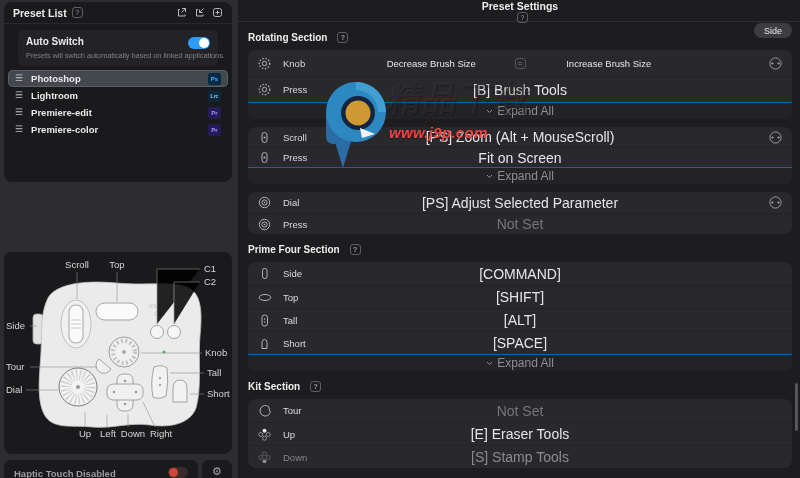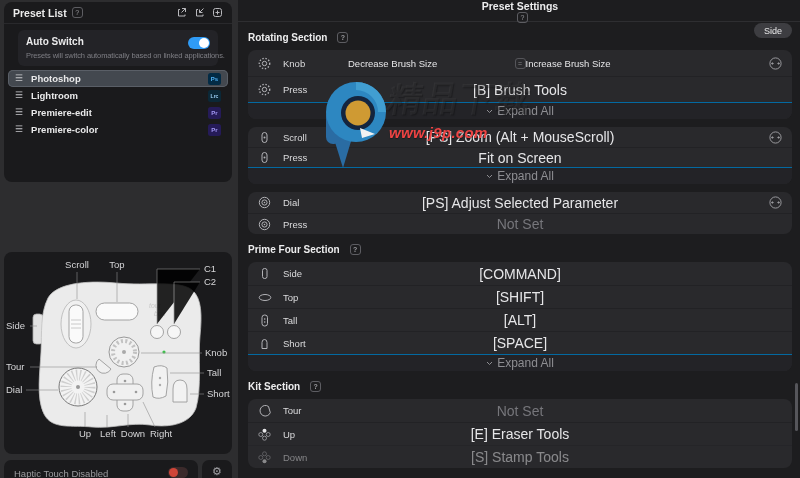--- a/index.html
+++ b/index.html
@@ -29,21 +29,21 @@
   .pitem.selected { background:#43484f; box-shadow:inset 0 0 0 1px #5a5f67; }
   .menu-icon { color:#c6c6c9; font-size:9px; line-height:1; }
   .plabel { font-size:9.5px; font-weight:bold; color:#e9e9ea; }
   .badge { margin-left:auto; width:13px; height:12px; border-radius:2.5px; font-size:6px; font-weight:bold;
            display:flex; align-items:center; justify-content:center; }
   .badge.ps  { background:#032b45; color:#52b4f9; }
   .badge.lrc { background:#0b2837; color:#9ed2f7; font-size:5px; }
   .badge.pr  { background:#251b58; color:#a197f5; }
   
   #haptic-box { position:absolute; left:4px; top:460px; width:194px; height:26px; background:#1a1a1c; border-radius:7px; }
-  .haptic-label { position:absolute; left:10px; top:8px; font-size:9.5px; color:#9c9c9f; }
+  .haptic-label { position:absolute; left:10px; top:8px; font-size:9.5px; color:#9c9c9f;font-weight:bold; }
   .toggle-off { position:absolute; right:10px; top:7px; width:20px; height:11px; border-radius:6px; background:#3b2a2b; }
   .toggle-off .knob { position:absolute; left:1px; top:1px; width:9px; height:9px; border-radius:50%; background:#cf4538; }
   #gear-box { position:absolute; left:202px; top:460px; width:30px; height:26px; background:#1a1a1c; border-radius:7px;
               display:flex; align-items:flex-start; justify-content:center; }
   .gear { font-size:11px; color:#a2a2a6; margin-top:5px; }
   
   main { position:absolute; left:238px; top:0; width:562px; height:478px; background:#1d1d1f; }
   .rheader { height:22px; display:flex; align-items:center; padding:0 8px 0 10px; border-bottom:1px solid #2e2e31;flex-direction:column; }
   .rtitle { font-size:10.5px; font-weight:bold; color:#ededee; }
   .reset-btn { margin-left:auto; background:#3d3d41; border:none; color:#e8e8e9; font-size:9px;
@@ -55,21 +55,21 @@
   .row + .row { border-top:1px solid #222225; }
   .knobcard .row { height:26px; }
   .scard .row { height:20px; }
   .dialcard .row { height:21px; }
   .primecard .row, .kitcard .row { height:23px; }
   .ricon { width:16px; display:flex; align-items:center; margin-right:9px; flex:0 0 auto; }
   .rname { font-size:9.5px; color:#dcdcde; width:70px; z-index:2; }
   .rvalue { position:absolute; left:100px; right:100px; text-align:center; font-size:14px; color:#e6e6e8; }
   .rvalue.muted { color:#76767b; }
   .dual { position:absolute; left:100px; right:100px; display:flex; align-items:center; }
-  .dual .act { flex:1; font-size:9.5px; color:#e6e6e8; }
+  .dual .act { flex:1; text-align:center; font-size:9.5px; color:#e6e6e8; }
   .linkbox { width:11px; height:11px; border:1px solid #55555a; border-radius:3px; color:#8a8a8e;
              font-size:7px; line-height:9px; text-align:center; flex:0 0 auto; }
   .adjust { margin-left:auto; display:flex; z-index:2; }
   .expand { height:17px; background:#232327; border-top:1px solid #0369a1; display:flex; align-items:center;
             justify-content:center; gap:4px; font-size:12px; color:#8e8e92; }
   .row.dim { opacity:.5; }
   .scrollbar-thumb { position:absolute; right:2px; top:383px; width:3px; height:48px; background:#56565b; border-radius:2px; }
   
   .wm { position:absolute; pointer-events:none; z-index:6; }
   .wm-ghost { left:150px; top:76px; font-size:34px; font-weight:bold; letter-spacing:2px;

